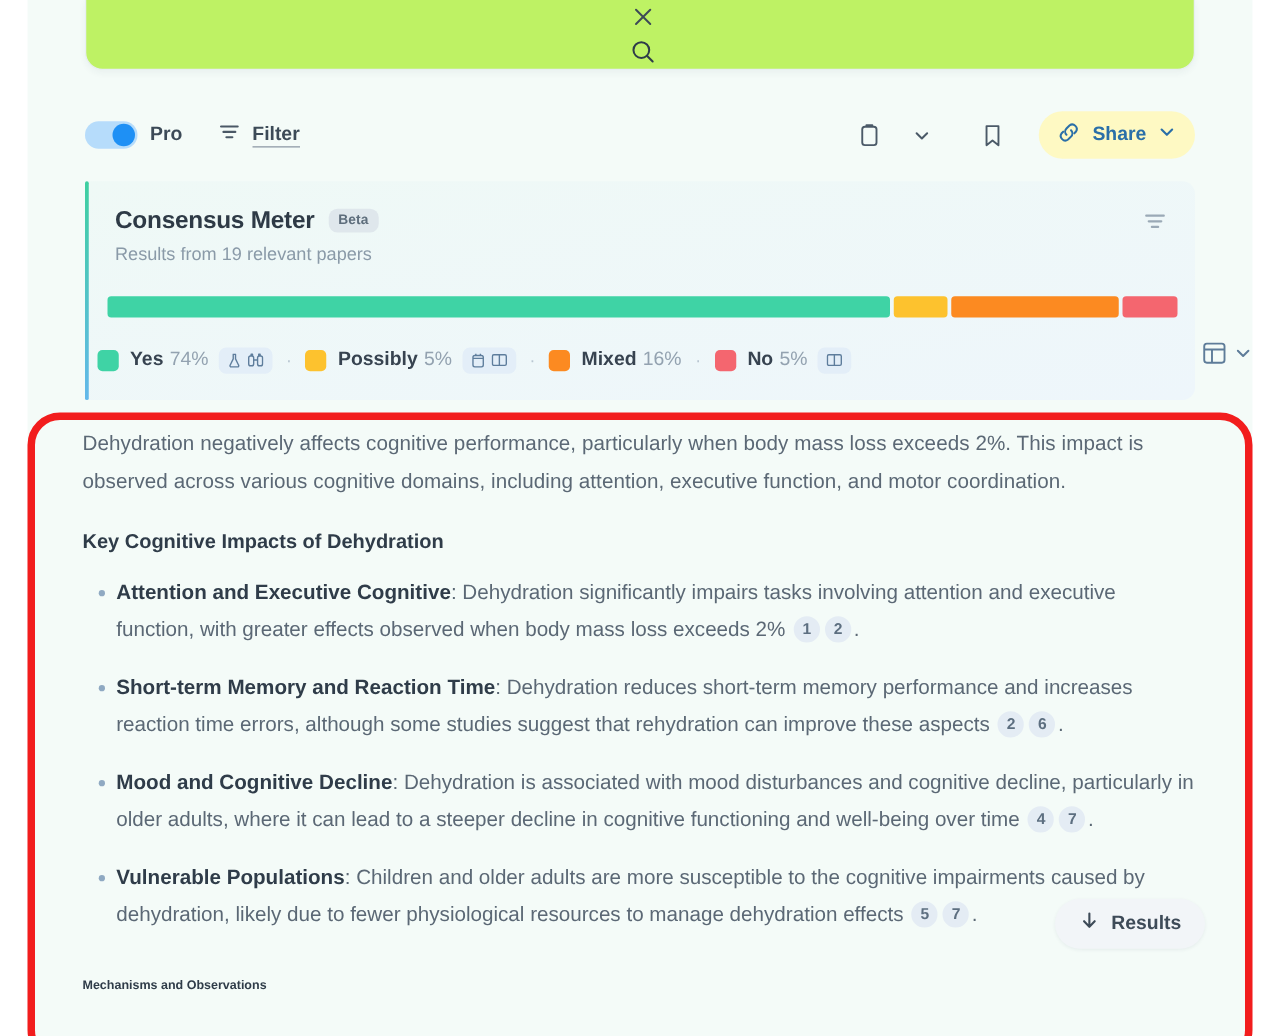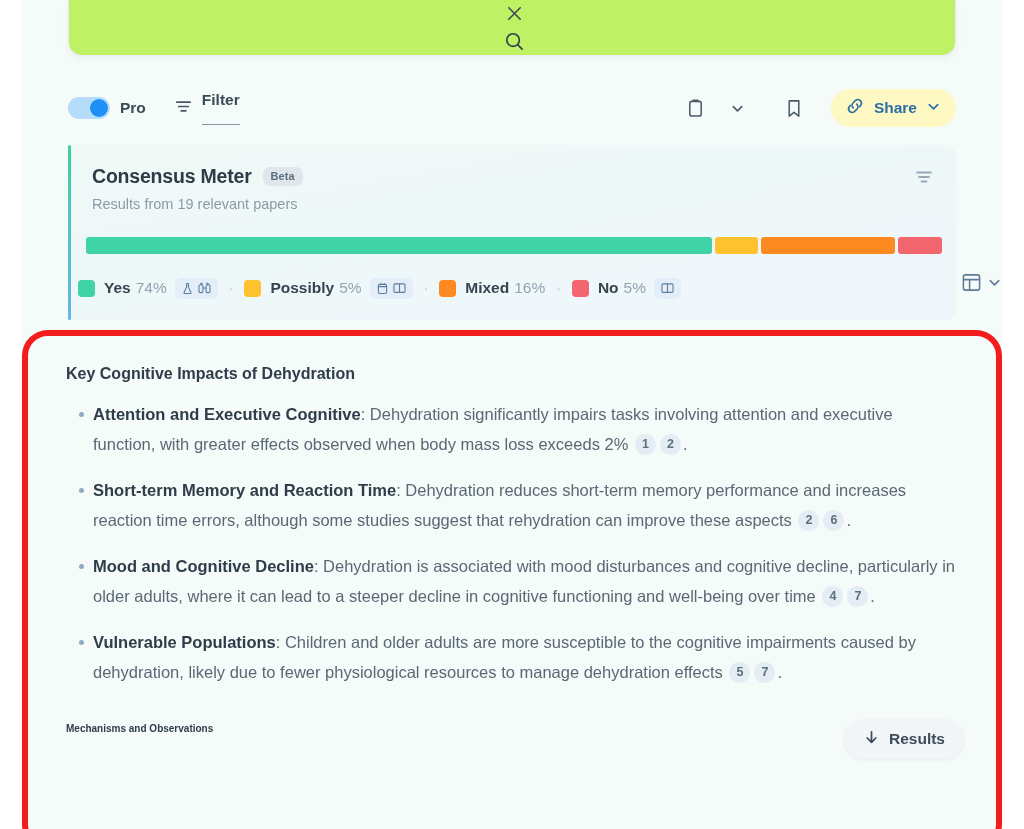--- a/index.html
+++ b/index.html
@@ -93,21 +93,21 @@
     display: flex;
     align-items: center;
     cursor: pointer;
   }
   .filter-label {
     margin-left: 9px;
     font-size: 15.5px;
     font-weight: 600;
     color: #3c4a57;
     border-bottom: 1.5px solid #8a97a3;
-    padding-bottom: 15px;
+    padding-bottom: 0;
   }
   .spacer { flex: 1; }
   .tb-right { display: flex; align-items: center; gap: 4px; }
   .chev { color: #4b5a68; }
   .share-btn {
     margin-left: 14px;
     height: 38px;
     border-radius: 19px;
     background: #fef9c3;
     display: flex;
@@ -506,20 +506,21 @@
     </svg>
   </span>
   <span>
     <svg width="15" height="15" viewBox="0 0 16 16" fill="none" stroke="#5e7c99" stroke-width="1.7" stroke-linecap="round" stroke-linejoin="round">
       <path d="M3.5 6 L8 10.5 L12.5 6"></path>
     </svg>
   </span>
 </div>
 
 <div class="answer">
+  <p class="lead">Dehydration negatively affects cognitive performance, particularly when body mass loss exceeds 2%. This impact is observed across various cognitive domains, including attention, executive function, and motor coordination.</p>
 
   <div class="section-head">Key Cognitive Impacts of Dehydration</div>
 
   <ul class="bullets">
     <li>
       <span class="term">Attention and Executive Cognitive</span><span>: Dehydration significantly impairs tasks involving attention and executive function, with greater effects observed when body mass loss exceeds 2%</span>
       <span class="cite">1</span><span class="cite">2</span><span>.</span>
     </li>
     <li>
       <span class="term">Short-term Memory and Reaction Time</span><span>: Dehydration reduces short-term memory performance and increases reaction time errors, although some studies suggest that rehydration can improve these aspects</span>

